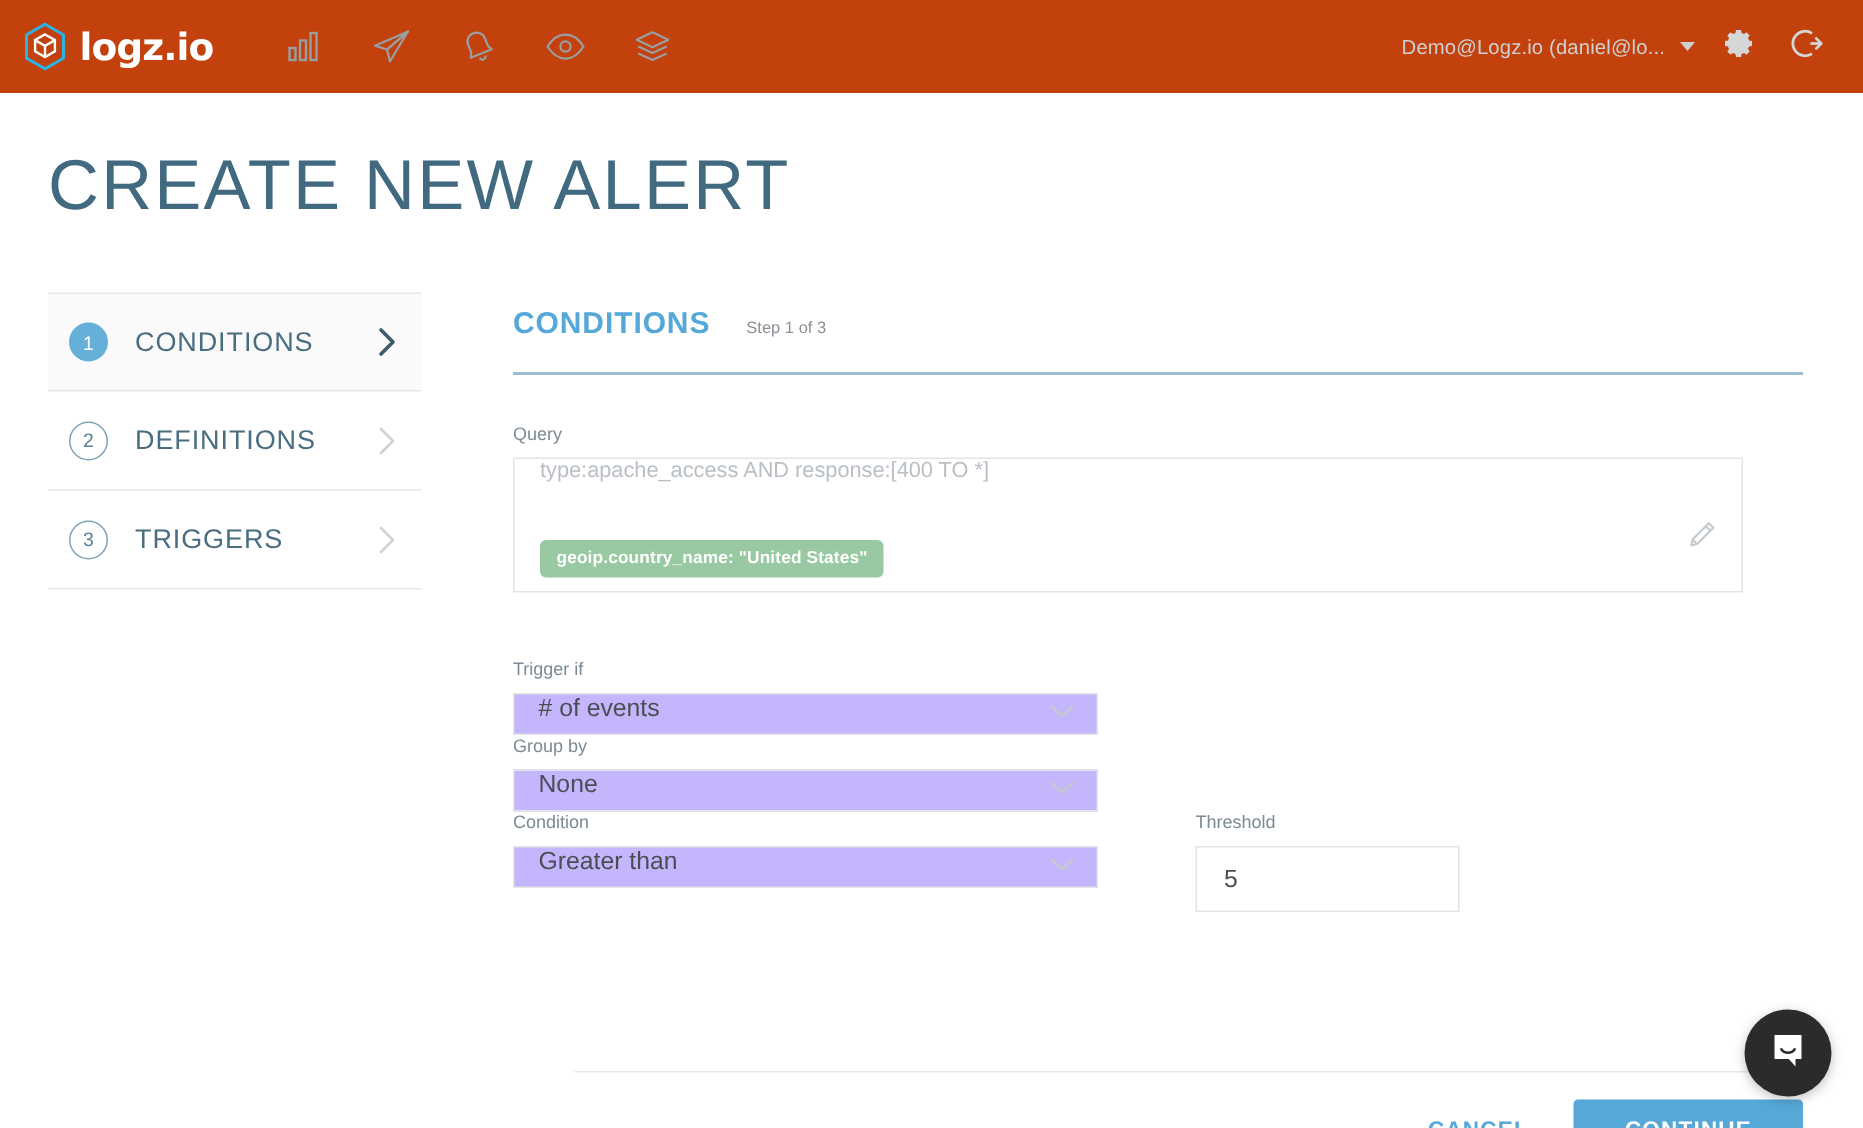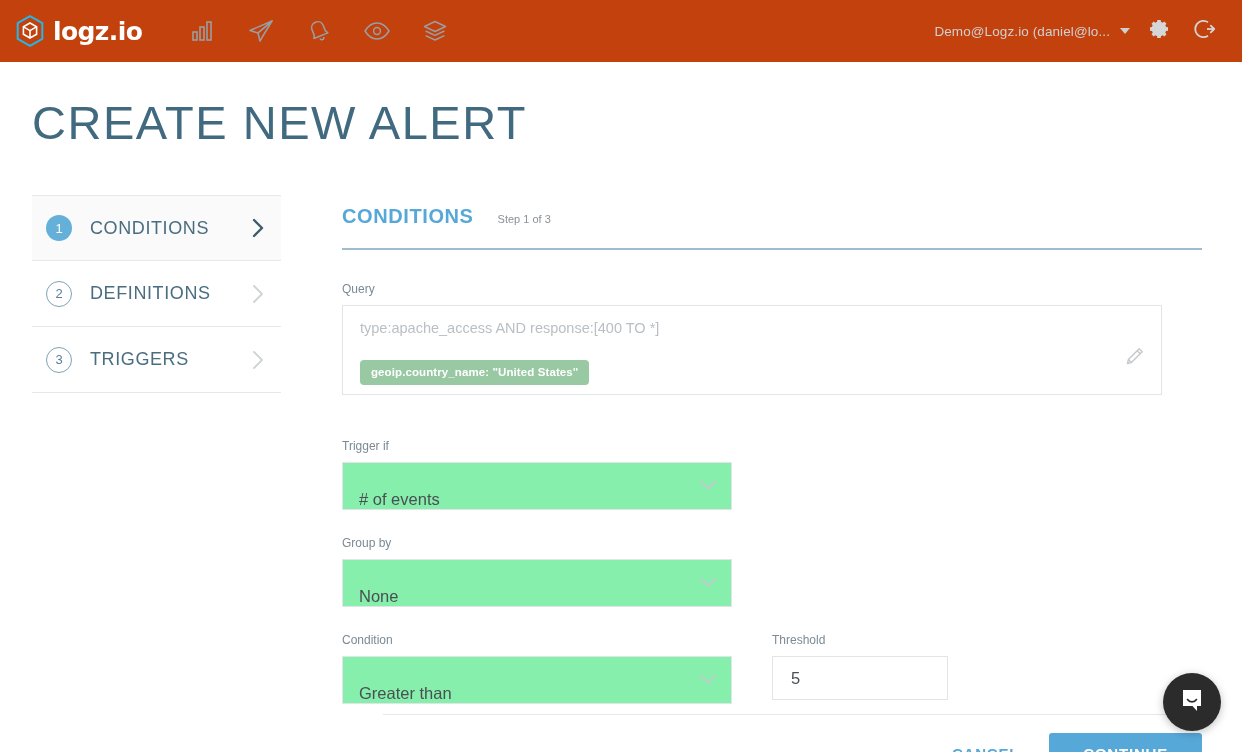--- a/index.html
+++ b/index.html
@@ -131,51 +131,51 @@
   .panel-step {
     margin-left: 24px; font-size: 11px; color: #8a9196; margin-top: 23px;
   }
 
   .form { padding-top: 32px; }
   .field-label {
     font-size: 12px; color: #7b8a93;
     margin-bottom: 9px;
     font-family: "Liberation Sans", sans-serif;
   }
-  .row { display: flex; }
+  .row { display: flex; gap: 25px; }
 
   .query-box {
     position: relative;
     width: 820px; height: 90px;
     border: 1px solid #e2e4e6;
     background: #ffffff;
   }
   .query-text {
-    position: absolute; left: 17px; top: 14px;
+    position: absolute; left: 17px; top: 0;
     font-size: 14.5px; color: #b9bfc4;
   }
   .query-tag {
     position: absolute; left: 17px; top: 54px;
     background: #98c9a3; color: #ffffff;
     font-size: 11.5px; font-weight: bold;
     padding: 6px 11px 7px 11px;
     border-radius: 4px;
     letter-spacing: 0.1px;
   }
   .query-edit {
     position: absolute; right: 14px; top: 38px;
     cursor: pointer;
   }
 
   .select-box {
     position: relative;
-    height: 48px;
+    height: 28px;
     border: 1px solid #e2e4e6;
-    background: #86efac;
-    display: flex; align-items: flex-end;
+    background: #c4b5fd;
+    display: flex; align-items: flex-start;
     cursor: pointer;
   }
   .select-value {
     font-size: 16.5px; color: #4a4f54;
     margin-left: 16px;
   }
   .select-caret {
     position: absolute; right: 14px; top: 50%;
     transform: translateY(-50%);
   }
@@ -189,21 +189,21 @@
     font-size: 16.5px; color: #4a4f54; margin-left: 16px;
     background: transparent; border: 0; outline: none;
     width: 100%; font-family: "Liberation Sans", sans-serif;
   }
 
   .w390 { width: 390px; }
   .w176 { width: 176px; }
   .w174 { width: 174px; }
 
   .mt28 { margin-top: 44px; }
-  .mt26 { margin-top: 26px; }
+  .mt26 { }
 
   .bottom-divider {
     position: absolute; left: 383px; top: 714px;
     width: 819px; height: 1px; background: #e6e8ea;
   }
   .actions {
     position: absolute; top: 733px; right: 40px;
     display: flex; align-items: center;
   }
   .btn-cancel {

